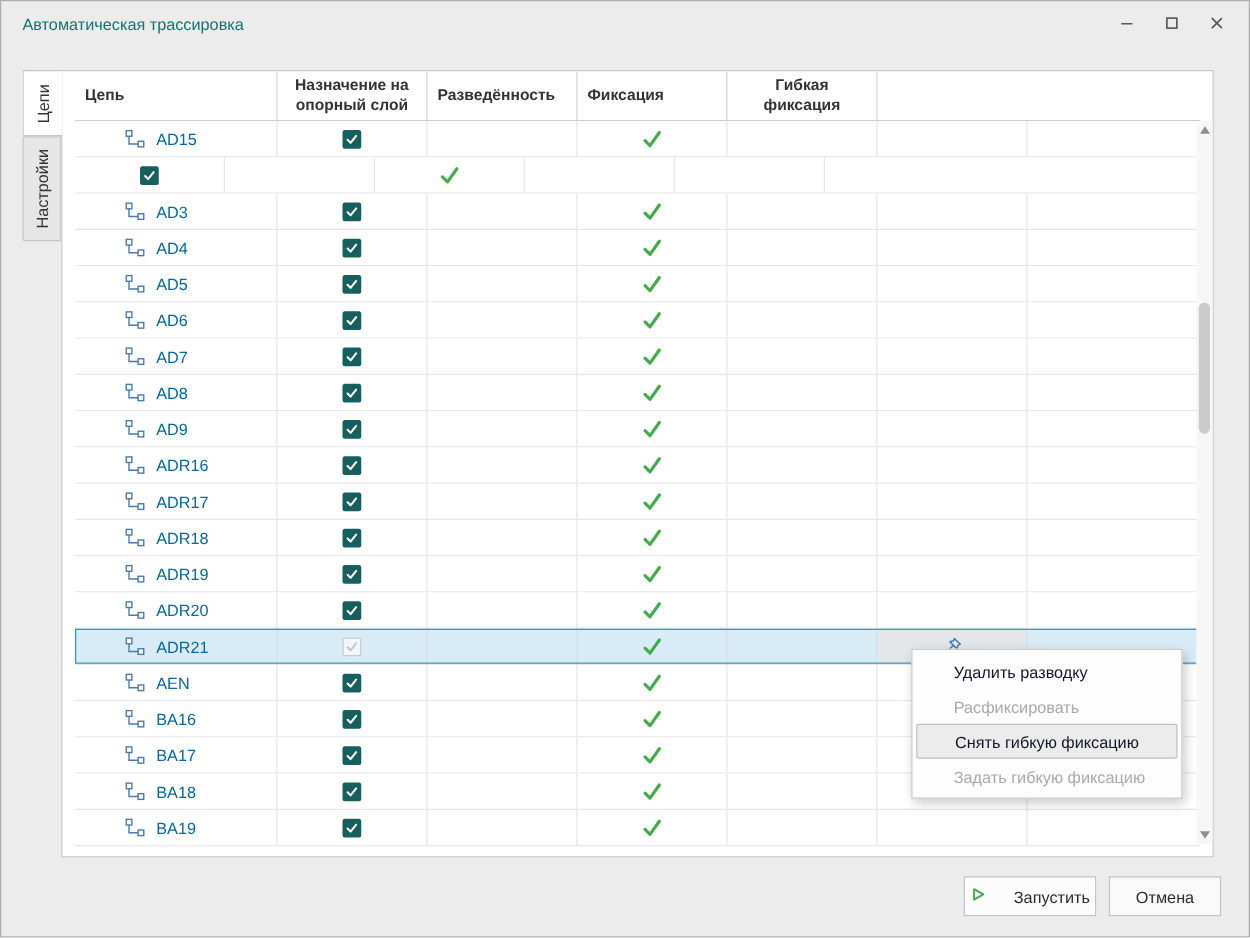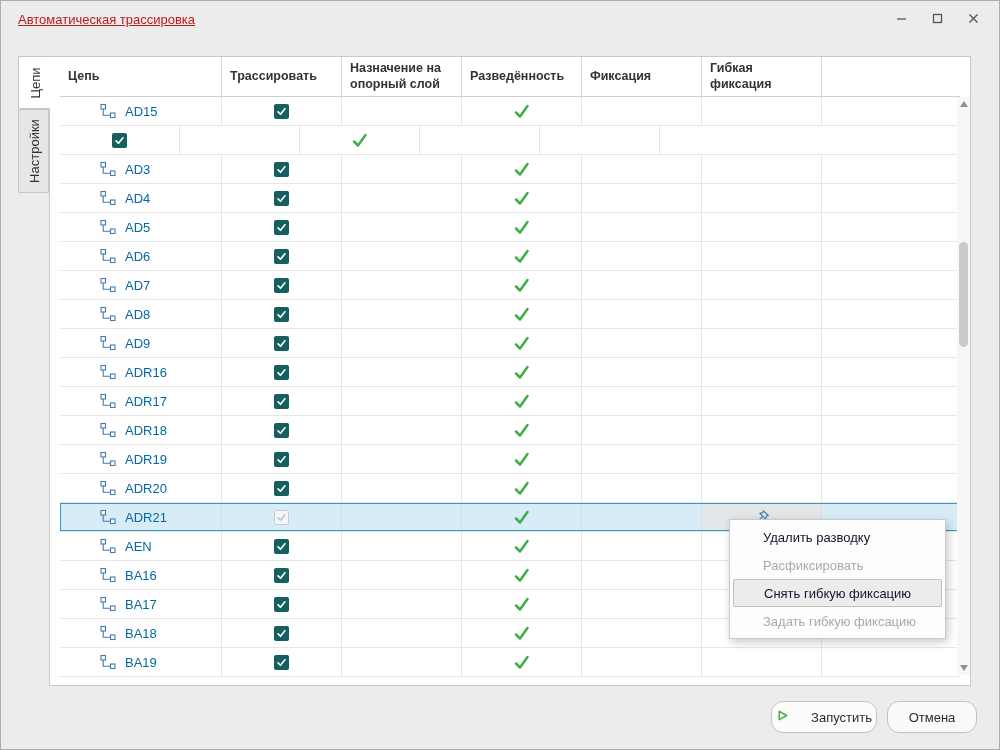--- a/index.html
+++ b/index.html
@@ -5,33 +5,33 @@
   * { box-sizing: border-box; }
   html,body { margin:0; padding:0; background:#ececec; }
   .window {
     position:relative; width:1000px; height:750px;
     background:#ececec; border:1px solid #adadad; overflow:hidden;
     font-family:"Liberation Sans", sans-serif; color:#2b2b2b;
   }
 
   
   .titlebar { height:36px; display:flex; align-items:center; padding:0 8px 0 17px; }
-  .titlebar-title { flex:1; font-size:13px; color:#b91c1c;text-decoration:underline; }
+  .titlebar-title { flex:1; font-size:13px; color:#0f766e; }
   .win-btn { width:36px; height:28px; display:flex; align-items:center; justify-content:center; background:transparent; border:none; cursor:default; }
 
   
   .tab { position:absolute; background:#e6e6e6; border:1px solid #c6c6c6; border-radius:2px 0 0 2px; }
   .tab span { position:absolute; top:50%; left:50%; transform:translate(-50%,-50%) rotate(-90deg); white-space:nowrap; font-size:13px; color:#333; }
   .tab-nets { left:17px; top:55px; width:32px; height:53px; }
   .tab-settings { left:17px; top:108px; width:31px; height:84px; }
   .tab.active { background:#ffffff; border-right:none; z-index:3; }
 
   
   .panel { position:absolute; left:48px; top:55px; width:922px; height:630px; background:#ffffff; border:1px solid #c9c9c9; z-index:1; }
-  .table { position:absolute; left:10px; top:0; width:900px; }
+  .table { position:absolute; left:10px; top:0; width:900px;text-align:center; }
   .thead { display:flex; height:40px; border-bottom:1px solid #cfcfcf; }
   .th { display:flex; align-items:center; padding:2px 8px; font-size:12.5px; font-weight:bold; color:#333;
         border-right:1px solid #d8d8d8; line-height:1.25; }
   .tbody .row { display:flex; height:29px; border-bottom:1px solid #e6e6e6; background:#fff; }
   .cell { display:flex; align-items:center; justify-content:center; height:100%; border-right:1px solid #e6e6e6; }
   .c-net   { width:162px; justify-content:flex-start; padding-left:40px; gap:9px; }
   .c-route { width:120px; }
   .c-ref   { width:120px; }
   .c-routed{ width:120px; }
   .c-fix   { width:120px; }
@@ -58,21 +58,21 @@
   .scroll-thumb { position:absolute; left:2px; width:9px; top:145px; height:105px; background:#cbcbcb; border-radius:5px; }
 
   
   .context-menu { position:absolute; left:728px; top:518px; width:217px; background:#fdfdfd;
                   border:1px solid #c9c9c9; box-shadow:2px 3px 9px rgba(0,0,0,0.22); padding:3px; z-index:20; }
   .menu-item { height:28px; display:flex; align-items:center; padding:0 12px 0 30px; font-size:13px; color:#0f172a; white-space:nowrap; }
   .menu-item.disabled { color:#a9a9a9; }
   .menu-item.highlighted { background:#ececec; border:1px solid #bfbfbf; border-radius:2px; }
 
   
-  .btn { position:absolute; top:700px; height:32px; background:#f9f9f9; border:1px solid #c2c2c2; border-radius:12px;
+  .btn { position:absolute; top:700px; height:32px; background:#f9f9f9; border:1px solid #c2c2c2; border-radius:0;
          display:flex; align-items:center; justify-content:center; gap:22px; font-size:13px; color:#2b2b2b;
          font-family:"Liberation Sans", sans-serif; cursor:default; }
   .btn-run { right:122px; width:106px; background:#fcfcfc; }
   .btn-cancel { right:22px; width:90px; }
 </style>
 </head>
 <body>
 
 <div class="window">
 
@@ -105,21 +105,20 @@
     <span>Цепи</span>
   </div>
   <div class="tab tab-settings">
     <span>Настройки</span>
   </div>
 
   <div class="panel">
     <div class="table">
       <div class="thead">
         <div class="th c-net" style="padding-left:8px;">Цепь</div>
-        <div class="th c-route">Трассировать</div>
         <div class="th c-ref">Назначение на опорный слой</div>
         <div class="th c-routed">Разведённость</div>
         <div class="th c-fix">Фиксация</div>
         <div class="th c-flex">Гибкая фиксация</div>
         <div class="th c-extra"></div>
       </div>
       <div class="tbody">
           <div class="row">
     <div class="cell c-net">
       <span class="net-icon">

